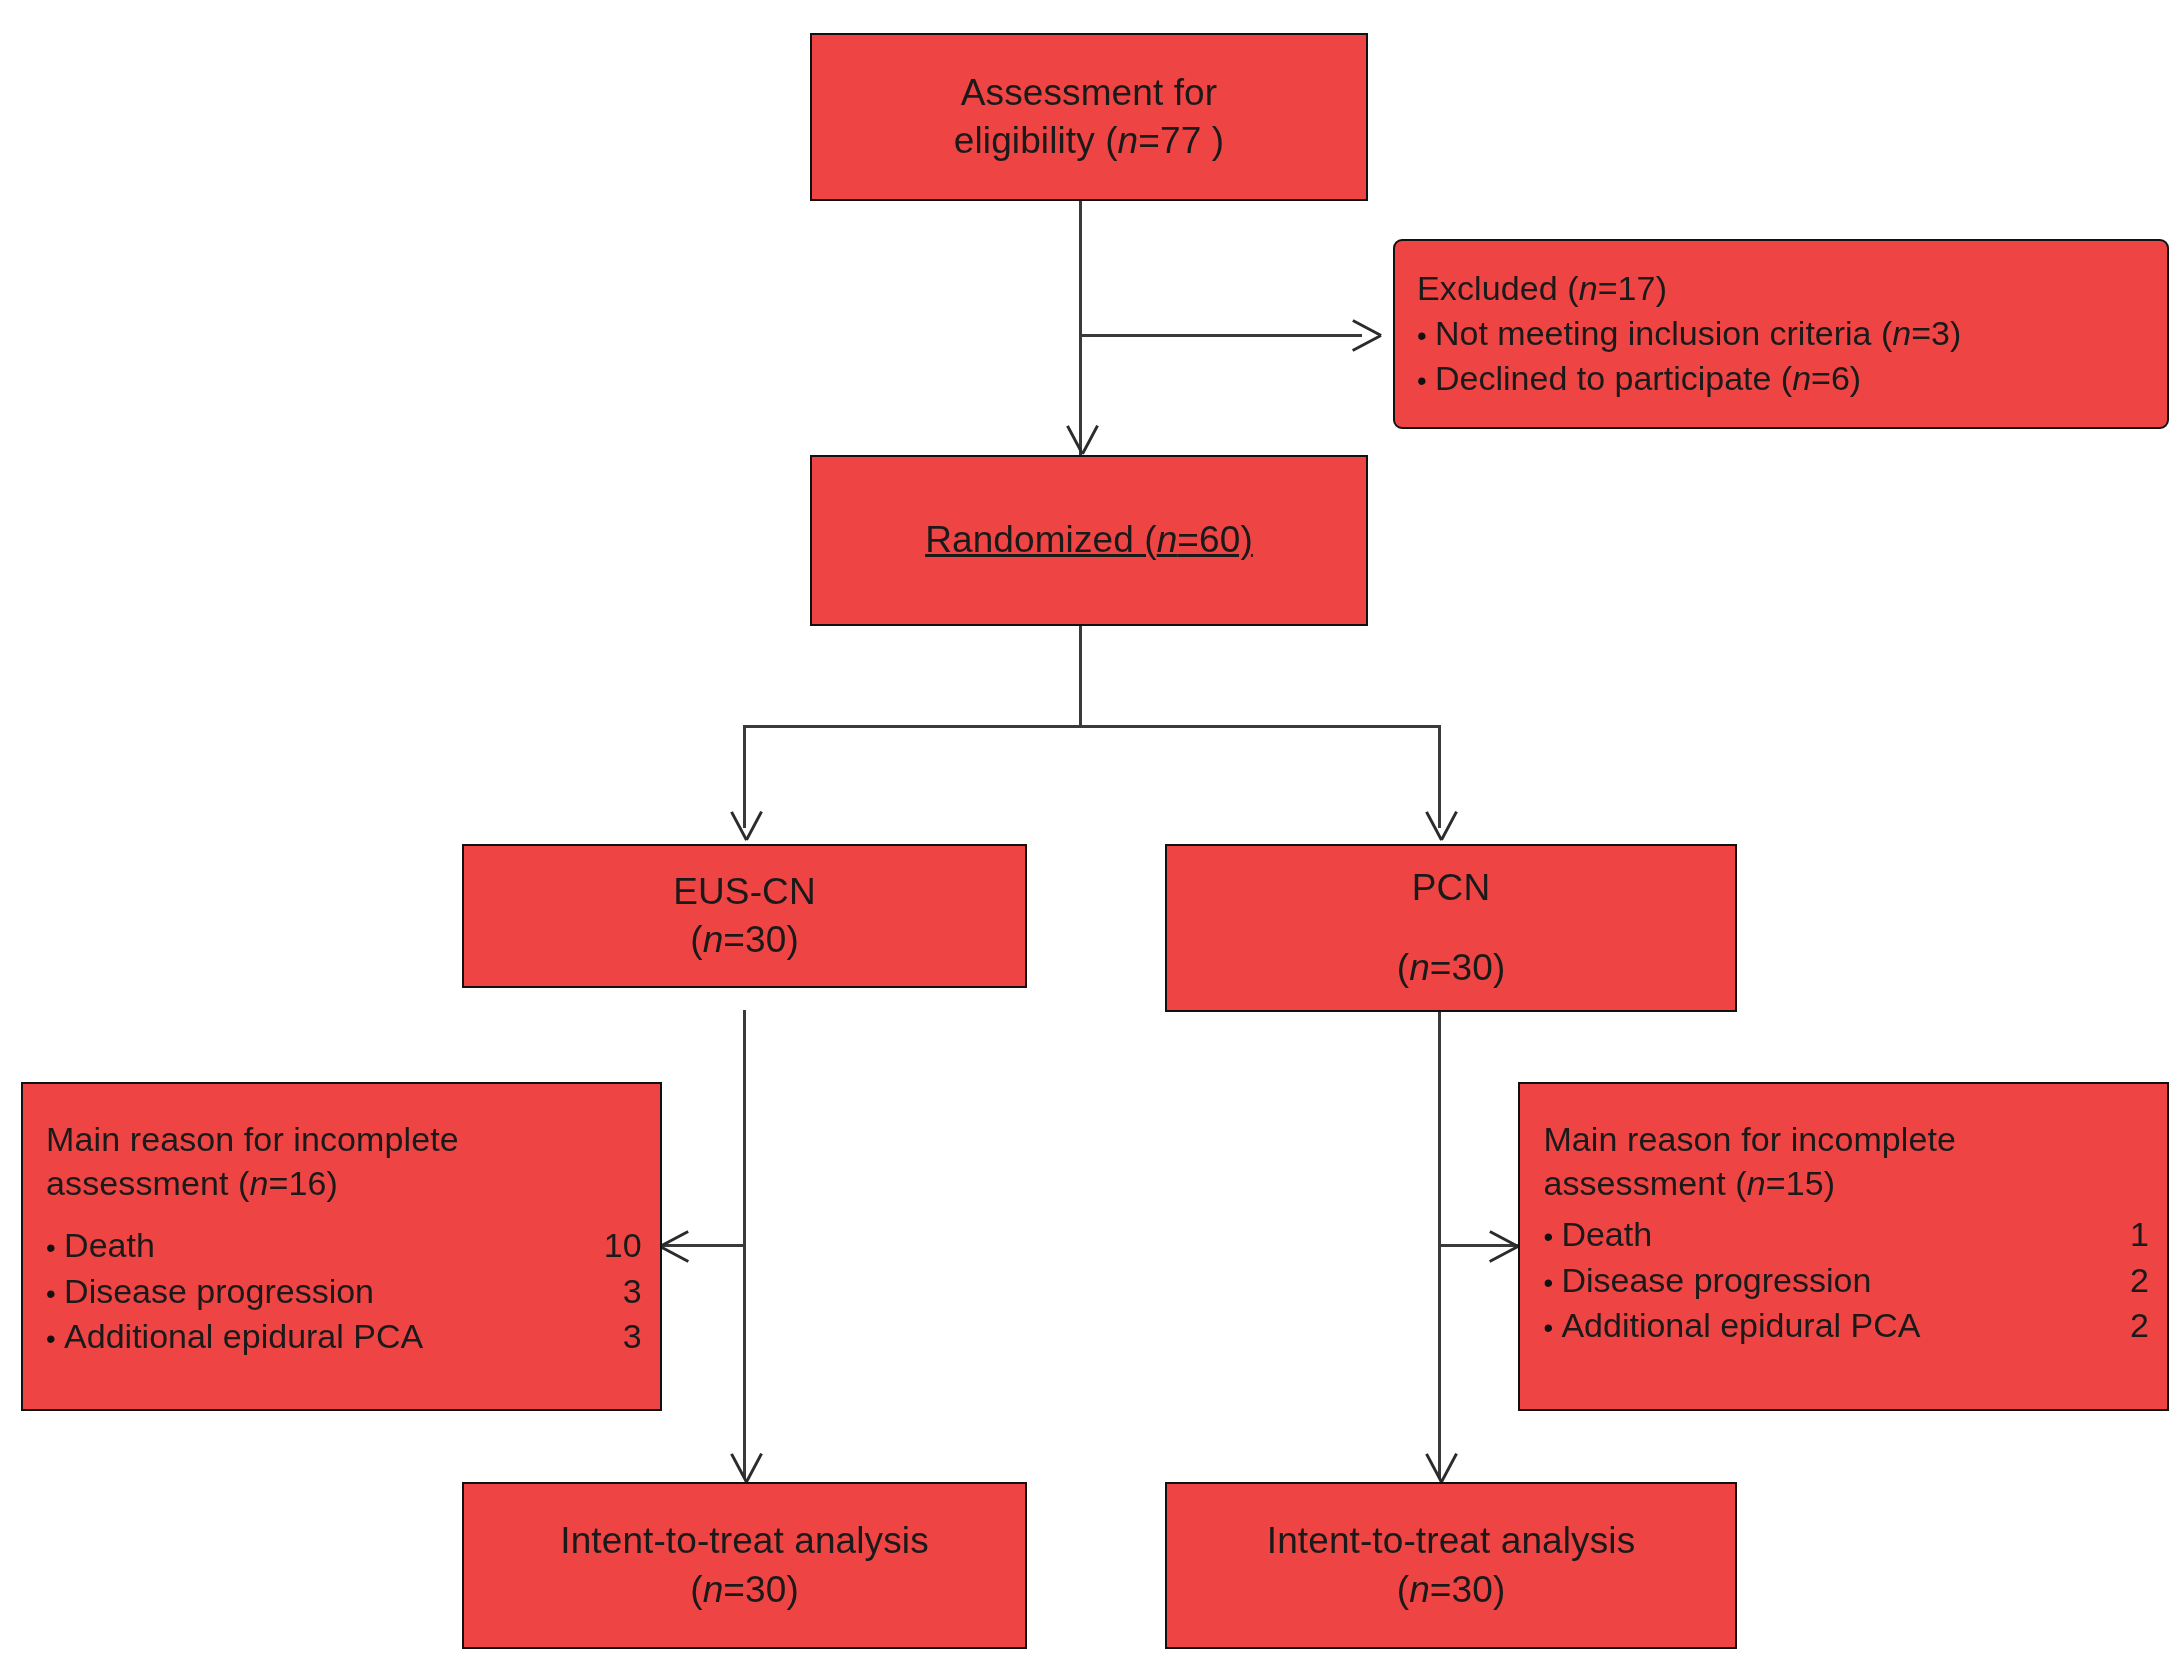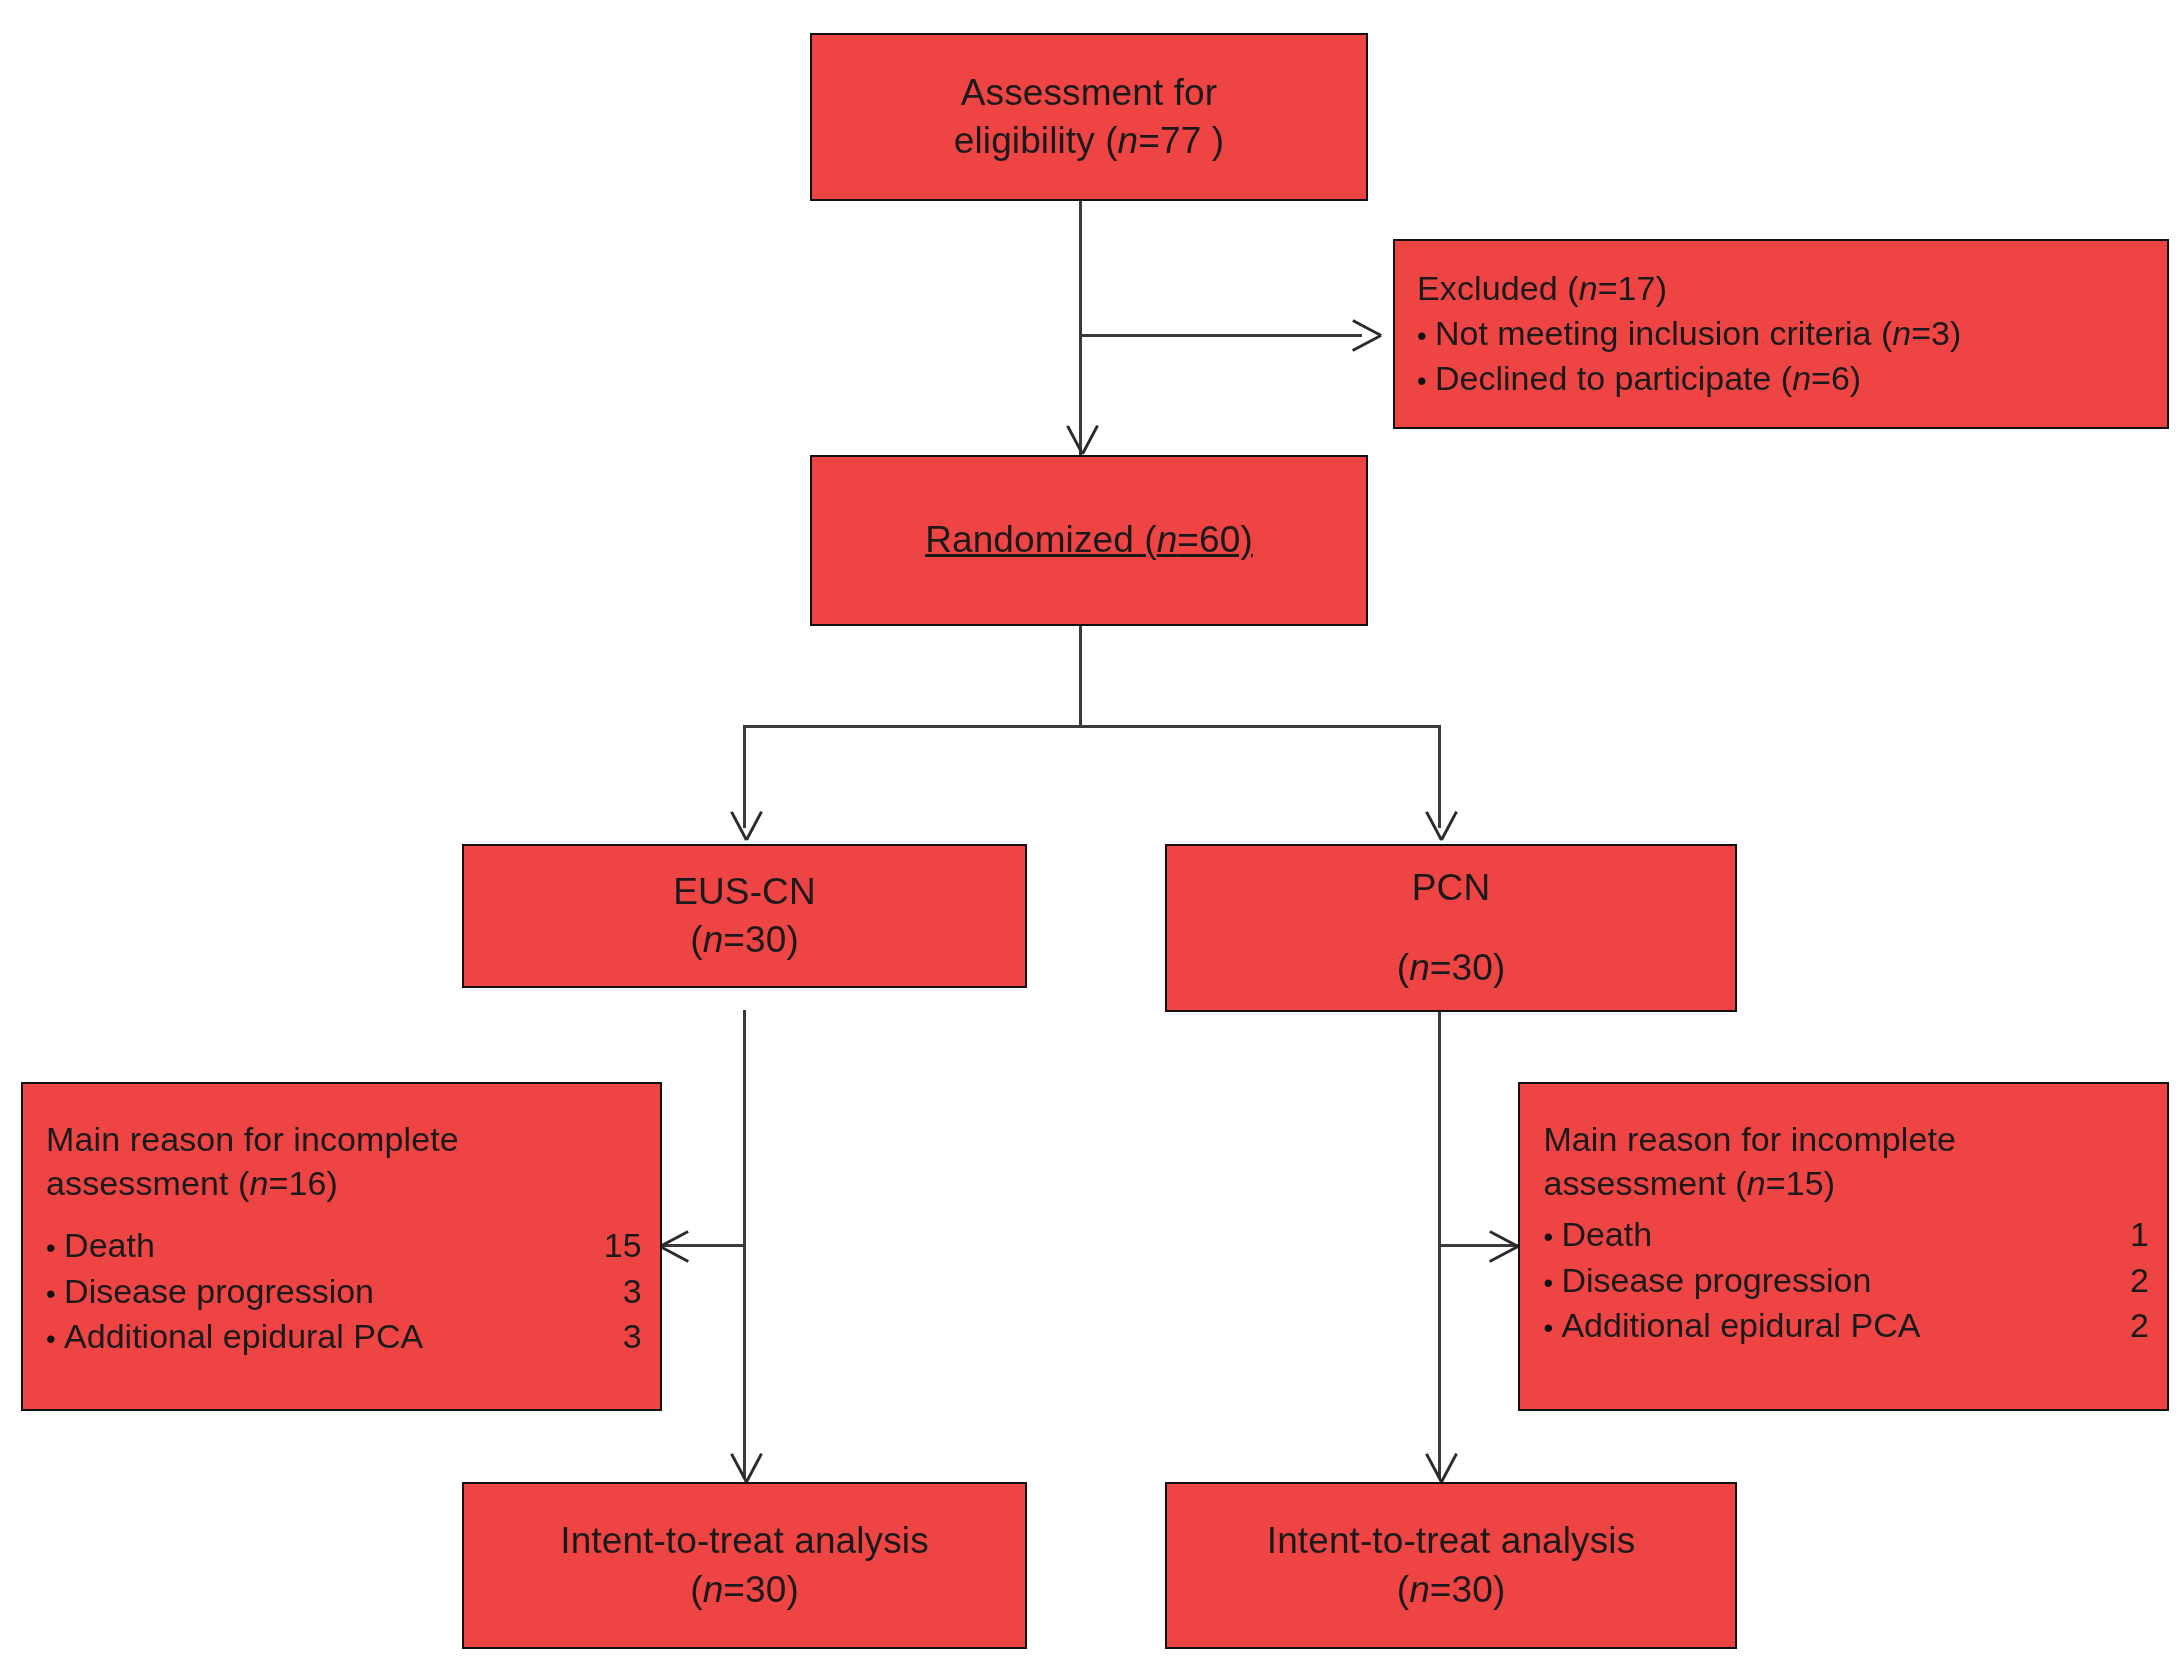--- a/index.html
+++ b/index.html
@@ -149,21 +149,21 @@
   <div class="chev-left" style="left:660px; top:1229px;"></div>
 
   <div class="hline" style="left:1438px; top:1244px; width:81px;"></div>
   <div class="chev-right" style="left:1486px; top:1229px;"></div>
 
   <div class="box center" style="left:810px; top:33px; width:558px; height:168px;">
     <div class="txt">Assessment for</div>
     <div class="txt"><span>eligibility (</span><span class="ital">n</span><span>=77 )</span></div>
   </div>
 
-  <div class="box left" style="left:1393px; top:239px; width:776px; height:190px; padding-left:22px; padding-right:13.8px;">
+  <div class="box left" style="left:1393px; top:239px; width:776px; height:190px; padding-left:22px; padding-right:13.8px;border-radius:9px;">
     <div class="txt small"><span>Excluded (</span><span class="ital">n</span><span>=17)</span></div>
     <div class="bul">
       <span class="dot">•</span>
       <span class="lbl"><span>Not meeting  inclusion criteria  (</span><span class="ital">n</span><span>=3)</span></span>
     </div>
     <div class="bul">
       <span class="dot">•</span>
       <span class="lbl"><span>Declined  to participate  (</span><span class="ital">n</span><span>=6)</span></span>
     </div>
   </div>
@@ -181,21 +181,21 @@
     <div class="txt">PCN</div>
     <div class="txt"><span>(</span><span class="ital">n</span><span>=30)</span></div>
   </div>
 
   <div class="box left" style="left:20.7px; top:1082px; width:641px; height:329px; padding-left:23.4px; padding-right:18px; justify-content:flex-start; padding-top:33px;">
     <div class="txt small">Main reason for incomplete</div>
     <div class="txt small" style="margin-bottom:18px;"><span>assessment (</span><span class="ital">n</span><span>=16)</span></div>
     <div class="bul" style="width:100%;">
       <span class="dot">•</span>
       <span class="lbl">Death</span>
-      <span class="num">15</span>
+      <span class="num">10</span>
     </div>
     <div class="bul" style="width:100%;">
       <span class="dot">•</span>
       <span class="lbl">Disease  progression</span>
       <span class="num">3</span>
     </div>
     <div class="bul" style="width:100%;">
       <span class="dot">•</span>
       <span class="lbl">Additional  epidural PCA</span>
       <span class="num">3</span>

